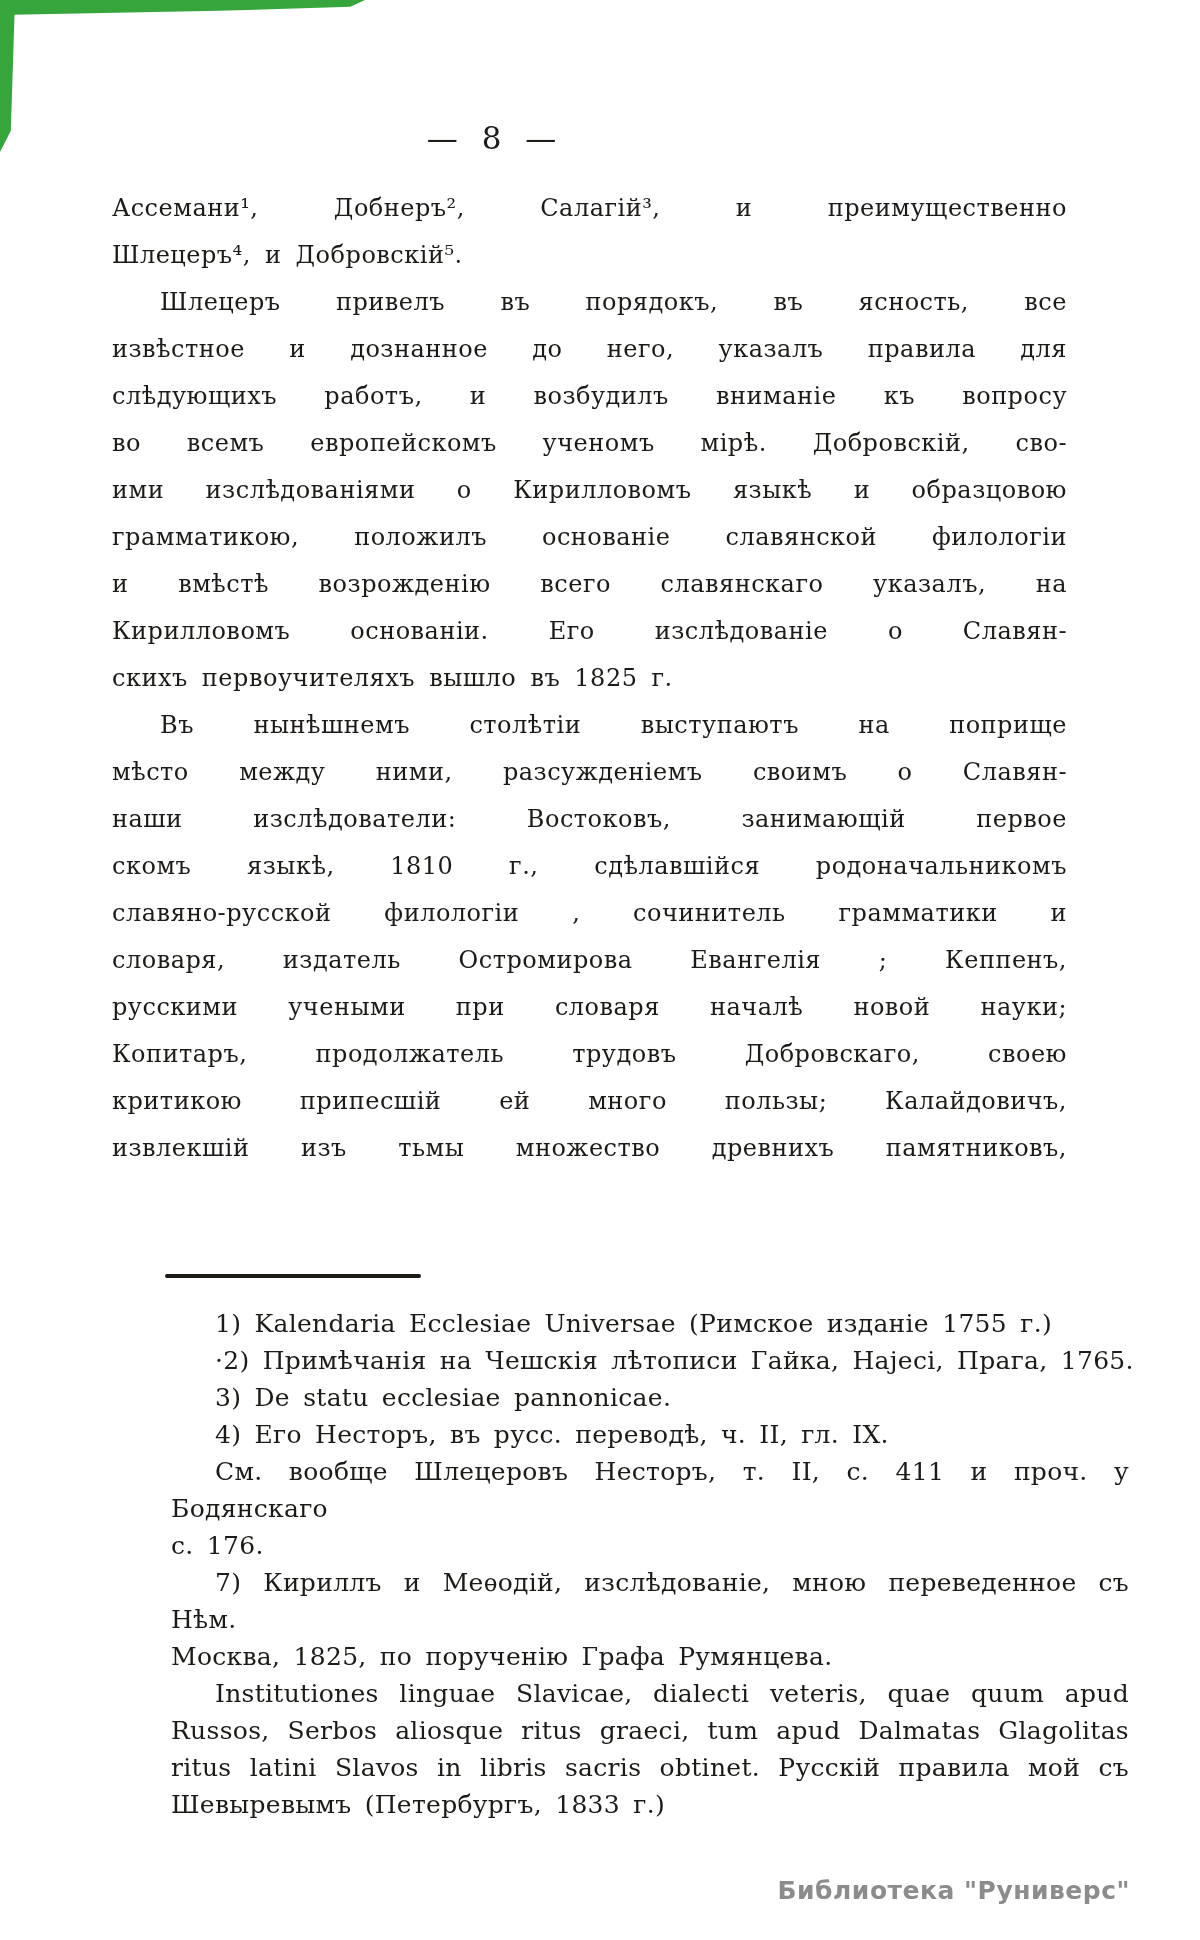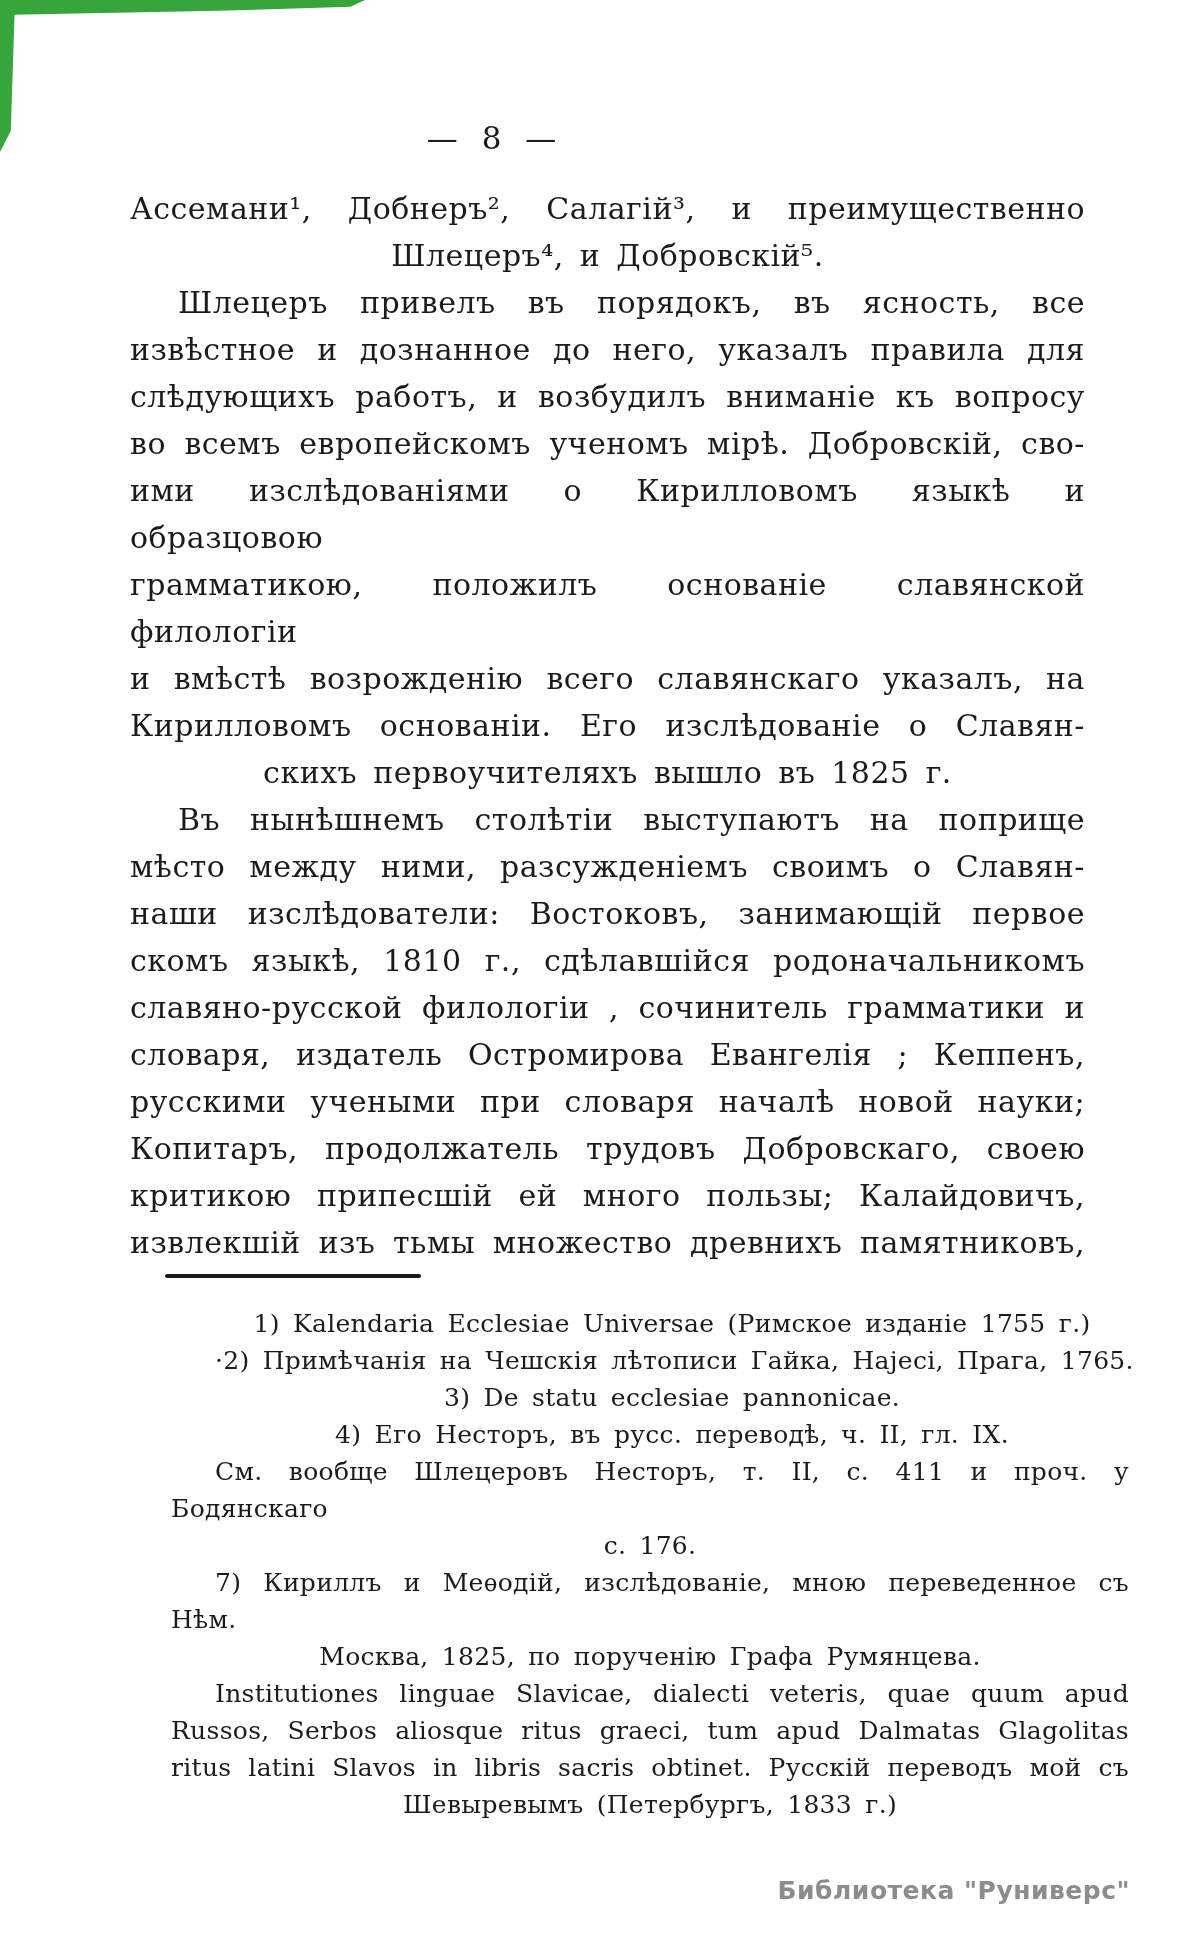--- a/index.html
+++ b/index.html
@@ -31,27 +31,27 @@
   .pagenum{
     position:absolute;
     left:0;top:120px;width:985px;
     text-align:center;
     font-size:31px;
     letter-spacing:2px;
     word-spacing:10px;
   }
   .bodytext{
     position:absolute;
-    left:130px;top:185px;width:955px;
-    font-size:30px;
+    left:112px;top:185px;width:955px;
+    font-size:24px;
     line-height:47px;
     letter-spacing:0.5px;
     word-spacing:6px;
   }
-  .line{display:block;width:100%;white-space:nowrap;text-align:center;}
+  .line{display:block;width:100%;white-space:nowrap;text-align:left;}
   .line.justify{white-space:normal;text-align:justify;text-align-last:justify;}
   .para.indent .line:first-child{text-indent:48px;}
   .rule{
     position:absolute;
     left:165px;top:1274px;width:256px;height:4px;
     background:var(--ink);
     border-radius:2px;
   }
   .footnotes{
     position:absolute;
@@ -132,20 +132,20 @@
         <div class="line justify">См. вообще Шлецеровъ Несторъ, т. II, с. 411 и проч. у Бодянскаго</div>
         <div class="line">с. 176.</div>
       </div>
     <div class="fn">
         <div class="line justify">7) Кириллъ и Меѳодій, изслѣдованіе, мною переведенное съ Нѣм.</div>
         <div class="line">Москва, 1825, по порученію Графа Румянцева.</div>
       </div>
     <div class="fn">
         <div class="line justify">Institutiones linguae Slavicae, dialecti veteris, quae quum apud</div>
         <div class="line justify">Russos, Serbos aliosque ritus graeci, tum apud Dalmatas Glagolitas</div>
-        <div class="line justify">ritus latini Slavos in libris sacris obtinet. Русскій переводъ мой съ</div>
+        <div class="line justify">ritus latini Slavos in libris sacris obtinet. Русскій правила мой съ</div>
         <div class="line">Шевыревымъ (Петербургъ, 1833 г.)</div>
       </div>
   </div>
 
   <div class="watermark">Библиотека "Руниверс"</div>
 
 </div>
 
 </body></html>

